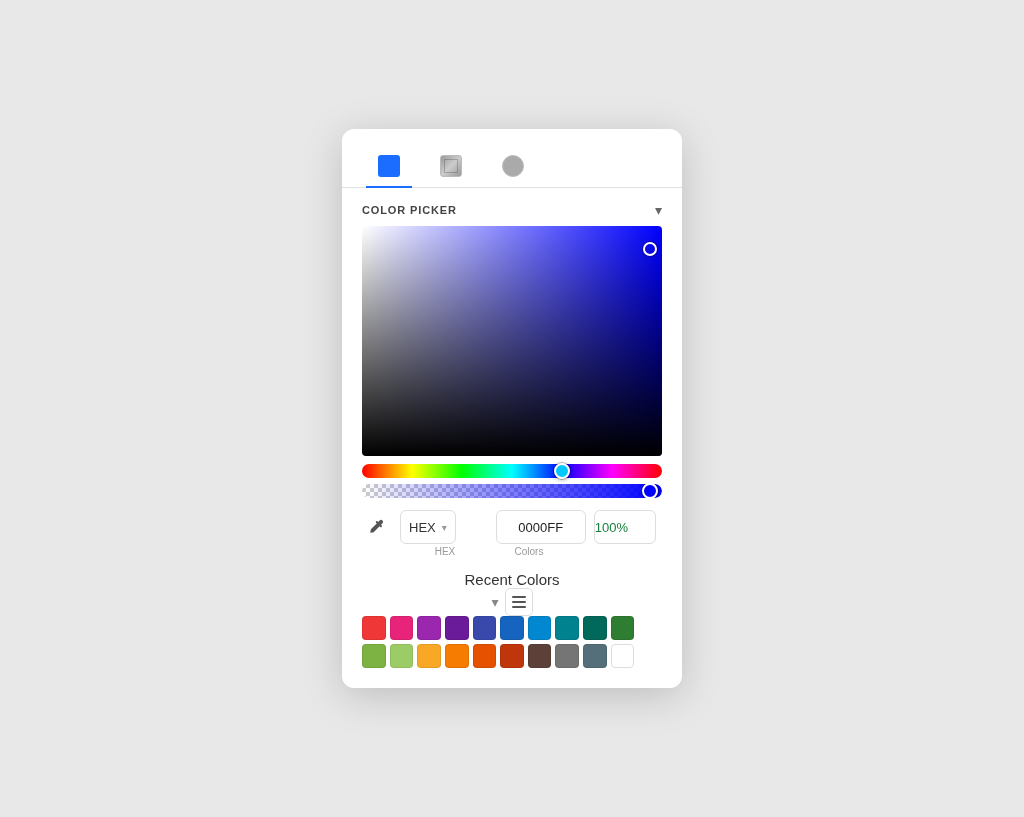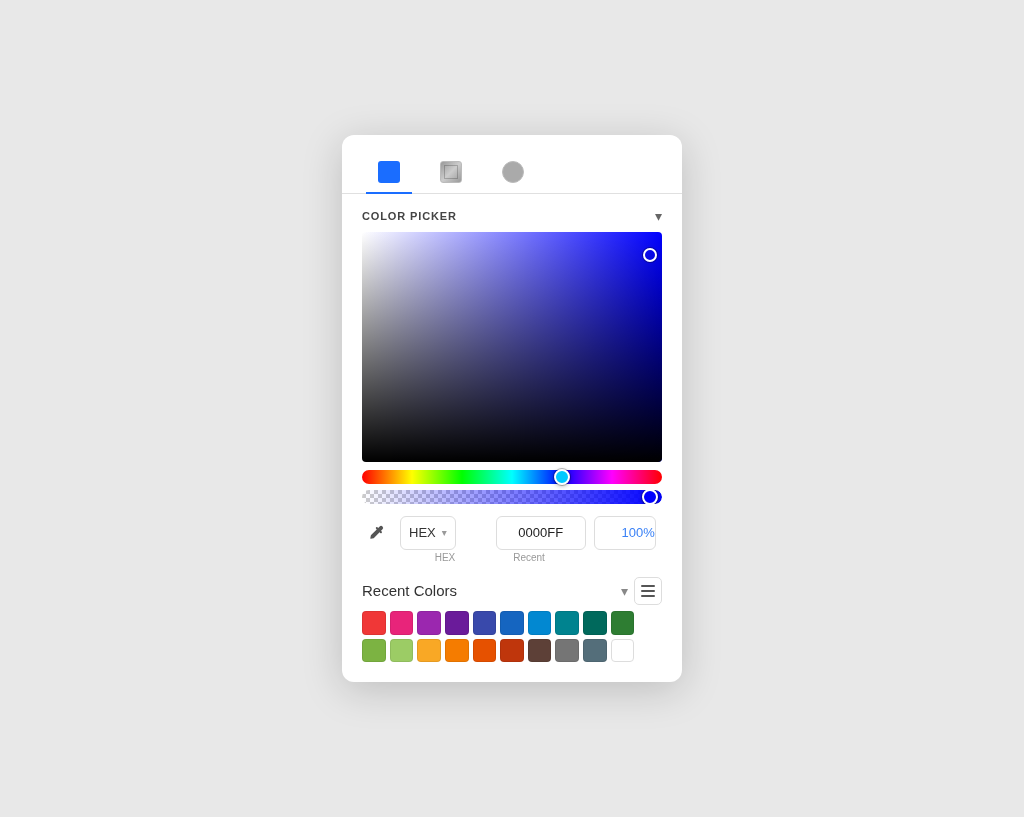--- a/index.html
+++ b/index.html
@@ -267,24 +267,24 @@
       height: 34px;
       text-align: center;
       margin-left: 32px;
     }
 
     .opacity-field {
       border: 1px solid #ddd;
       border-radius: 6px;
       padding: 4px 0;
       font-size: 13px;
-      color: #3b82f6;
+      color: #15803d;
       width: 62px;
       height: 34px;
-      text-align: right;
+      text-align: left;
     }
 
     .input-labels {
       display: flex;
       gap: 8px;
       padding: 2px 20px 0 58px;
     }
 
     .input-label {
       font-size: 10px;
@@ -298,21 +298,22 @@
 
     .input-label.opacity-label {
       width: 62px;
     }
 
     
     .recent-colors-header {
       display: flex;
       align-items: center;
       justify-content: space-between;
-      padding: 14px 20px 6px 20px;
+      padding: 14px 20px 0 20px;
+      flex-direction: column;
     }
 
     .recent-colors-title {
       font-size: 15px;
       color: #333;
       font-weight: 400;
     }
 
     .recent-colors-actions {
       display: flex;
@@ -409,21 +410,21 @@
     <div class="hex-format-select">
       <span>HEX</span>
       <span class="arrow">▾</span>
     </div>
     <input class="hex-value-field" type="text" value="0000FF" style="">
     <input class="opacity-field" type="text" value="100%" style="">
   </div>
 
   <div class="input-labels">
     <span class="input-label hex-label">HEX</span>
-    <span class="input-label opacity-label">Recent</span>
+    <span class="input-label opacity-label">Colors</span>
   </div>
 
   <div class="recent-colors-header">
     <span class="recent-colors-title">Recent Colors</span>
     <div class="recent-colors-actions">
       <span class="chevron-down">▾</span>
       <div class="list-icon-btn">
         <svg width="14" height="12" viewBox="0 0 14 12">
           <rect x="0" y="0" width="14" height="2" rx="1" fill="#555"></rect>
           <rect x="0" y="5" width="14" height="2" rx="1" fill="#555"></rect>

